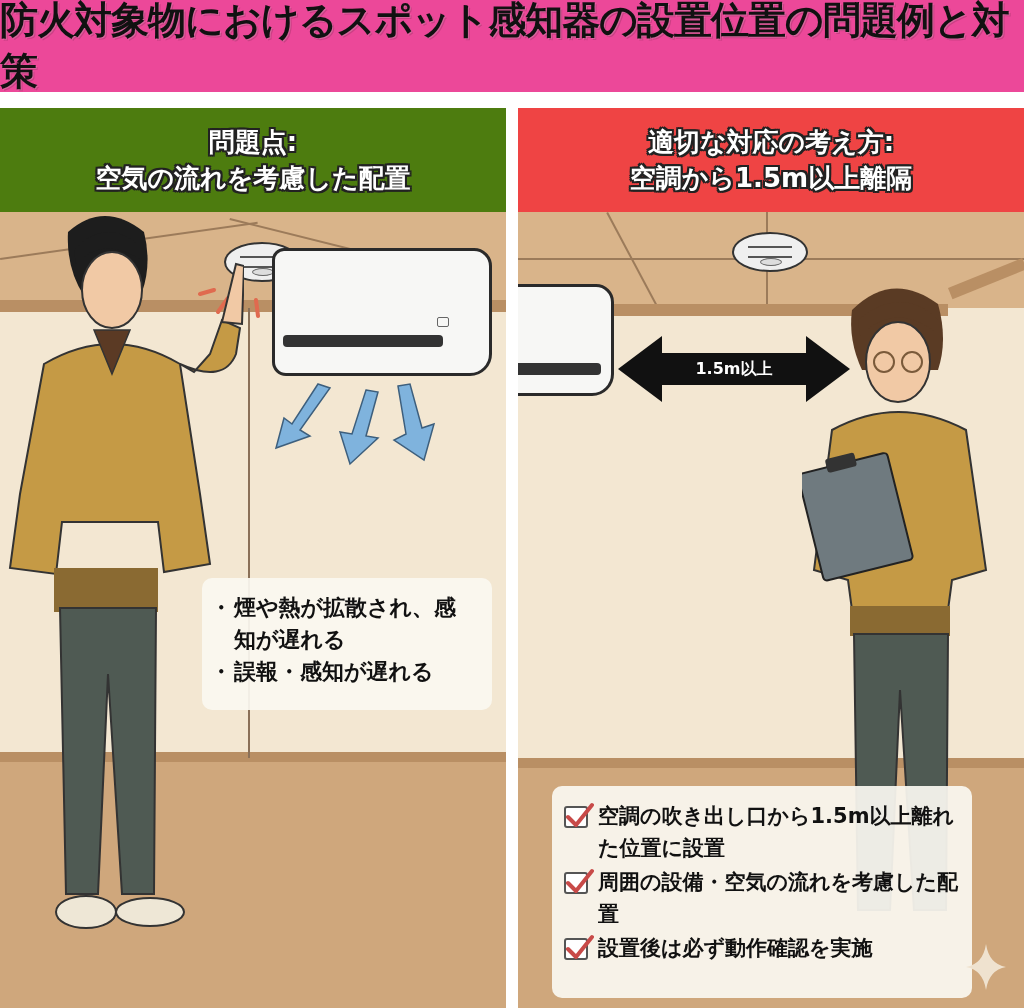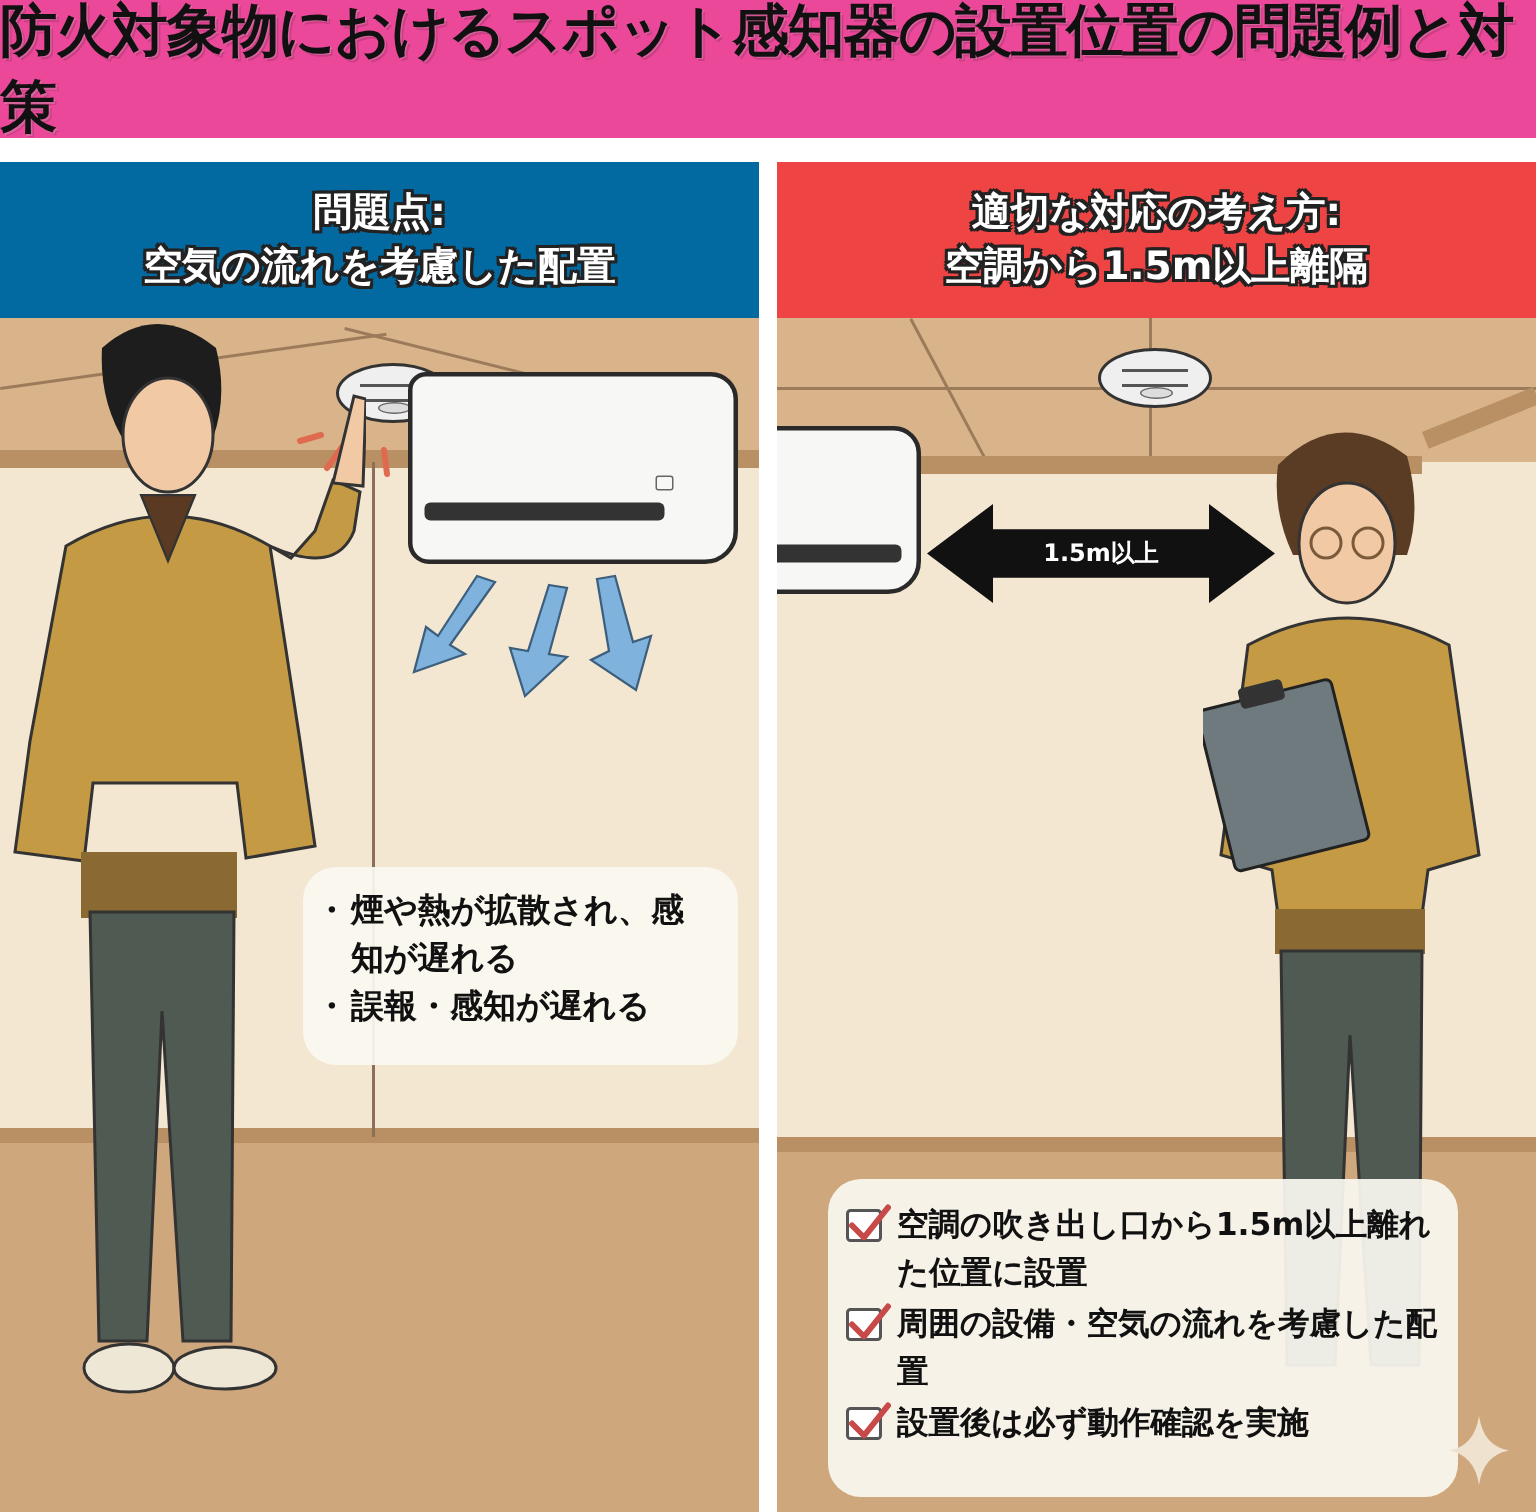--- a/index.html
+++ b/index.html
@@ -4,36 +4,36 @@
 <style>
   * { box-sizing: border-box; margin: 0; padding: 0; }
   body { width: 1024px; height: 1008px; background: #ffffff; font-family: "DejaVu Sans", sans-serif; overflow: hidden; position: relative; }
   .title-bar { position: absolute; left: 0; top: 0; width: 1024px; height: 92px; background: #ec4899; display: flex; align-items: center; justify-content: center; }
   .title-bar h1 { font-size: 38px; font-weight: bold; color: #111; letter-spacing: -1px; text-shadow: 1px 1px 0 #fff3, 2px 2px 0 #0002; }
   .panel { position: absolute; top: 108px; height: 900px; overflow: hidden; }
   .panel.left { left: 0; width: 506px; }
   .panel.right { left: 518px; width: 506px; }
   .panel-head { position: absolute; left: 0; top: 0; width: 100%; height: 104px; display: flex; flex-direction: column; align-items: center; justify-content: center; color: #fff; font-size: 26px; font-weight: bold; line-height: 36px; z-index: 3;
     text-shadow: -2px -2px 0 #222, 2px -2px 0 #222, -2px 2px 0 #222, 2px 2px 0 #222, 0 2px 0 #222, 2px 0 0 #222, -2px 0 0 #222, 0 -2px 0 #222; }
-  .panel.left .panel-head { background: #0369a1; }
+  .panel.left .panel-head { background: #4d7c0f; }
   .panel.right .panel-head { background: #ef4444; text-align: center; }
   .ceiling { position: absolute; left: 0; top: 104px; width: 100%; height: 140px; background: #d9b48a; }
   .wall { position: absolute; left: 0; top: 200px; width: 100%; height: 560px; background: #f3e7d2; }
   .floor { position: absolute; left: 0; top: 650px; width: 100%; height: 260px; background: #cfa77c; }
   .cornice { position: absolute; height: 12px; background: #b98f64; }
   .baseboard { position: absolute; height: 10px; background: #b98f64; }
   .ceil-line { position: absolute; height: 2px; background: #9c7b5a; transform-origin: 0 0; }
   .detector { position: absolute; width: 76px; height: 40px; border-radius: 50%; background: #efefef; border: 2px solid #333; z-index: 2; }
   .detector .vents { position: absolute; left: 14px; top: 12px; width: 44px; height: 12px; border-top: 2px solid #555; border-bottom: 2px solid #555; }
   .detector .center { position: absolute; left: 26px; top: 24px; width: 22px; height: 8px; border-radius: 50%; border: 1.5px solid #666; background: #ddd; }
   .ac { position: absolute; background: #f7f7f5; border: 3px solid #2a2a2a; border-radius: 12px 18px 22px 14px; z-index: 2; }
   .ac .slot { position: absolute; background: #333; border-radius: 4px; }
   .airflow { position: absolute; z-index: 2; }
   .person { position: absolute; z-index: 2; }
-  .note-box { position: absolute; background: rgba(250,247,240,0.93); border-radius: 22px; z-index: 4; color: #111; font-weight: bold; }
+  .note-box { position: absolute; background: rgba(250,247,240,0.93); border-radius: 10px; z-index: 4; color: #111; font-weight: bold; }
   .note-left { left: 202px; top: 470px; width: 290px; height: 132px; padding: 14px 14px; font-size: 22px; line-height: 32px; }
   .note-left li { list-style: none; position: relative; padding-left: 18px; }
   .note-left li::before { content: "・"; position: absolute; left: -6px; }
   .note-right { left: 10px; top: 678px; width: 420px; height: 212px; padding: 14px 12px; font-size: 21px; line-height: 32px; margin-left: 24px; }
   .check-item { display: flex; align-items: flex-start; margin-bottom: 2px; }
   .check-box { flex: 0 0 24px; width: 22px; height: 22px; border: 2px solid #555; border-radius: 3px; margin-top: 6px; margin-right: 10px; position: relative; background: #fff; }
   .check-box svg { position: absolute; left: -2px; top: -7px; }
   .distance { position: absolute; left: 100px; top: 228px; width: 232px; height: 66px; z-index: 3; }
   .distance .label { position: absolute; left: 40px; top: 17px; width: 152px; height: 32px; background: #111; color: #fff; font-size: 16px; font-weight: bold; display: flex; align-items: center; justify-content: center; }
   .sparkle { position: absolute; right: 18px; bottom: 18px; z-index: 5; }

